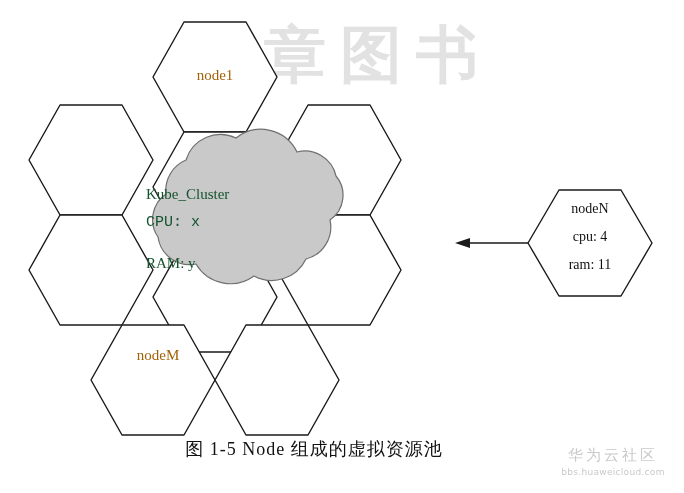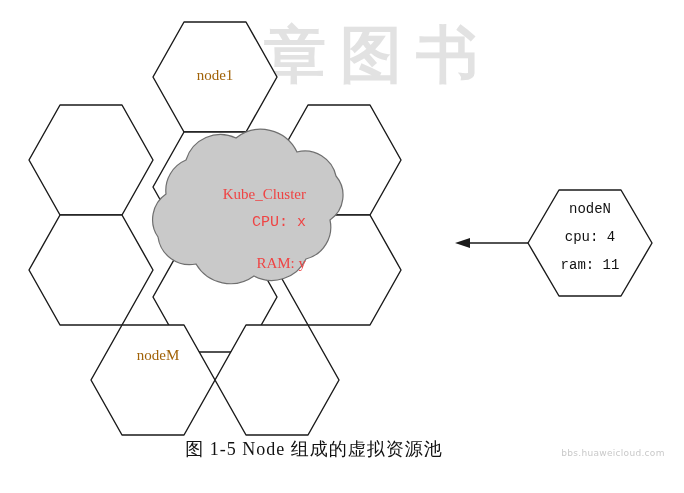--- a/index.html
+++ b/index.html
@@ -42,27 +42,27 @@
     font-family: "Liberation Serif", serif;
     font-size: 15px;
     color: #a16207;
     white-space: nowrap;
     text-align: center;
   }
   .cloud-label {
     position: absolute;
     font-family: "Liberation Serif", serif;
     font-size: 15px;
-    color: #ef4444;
+    color: #14532d;
     white-space: nowrap;
-    text-align: right;
+    text-align: left;
   }
   .node-n-label {
     position: absolute;
-    font-family: Liberation Mono, monospace;
+    font-family: Liberation Serif, serif;
     font-size: 14px;
     color: #111;
     white-space: nowrap;
     text-align: center;
   }
   #caption {
     position: absolute;
     left: 0;
     top: 437px;
     width: 628px;
@@ -154,14 +154,15 @@
 <div class="cloud-label" style="left:146px; top:214px; width:160px;font-family:Liberation Mono, monospace;">CPU: x</div>
 <div class="cloud-label" style="left:146px; top:255px; width:160px;">RAM: y</div>
 
 <div class="node-n-label" style="left:530px; top:201px; width:120px;">nodeN</div>
 <div class="node-n-label" style="left:530px; top:229px; width:120px;">cpu: 4</div>
 <div class="node-n-label" style="left:530px; top:257px; width:120px;">ram: 11</div>
 
 <div id="caption">图 1-5    Node 组成的虚拟资源池</div>
 
 <div id="brand">
+  <div class="brand-main">华为云社区</div>
   <div class="brand-sub">bbs.huaweicloud.com</div>
 </div>
 
 </body></html>

